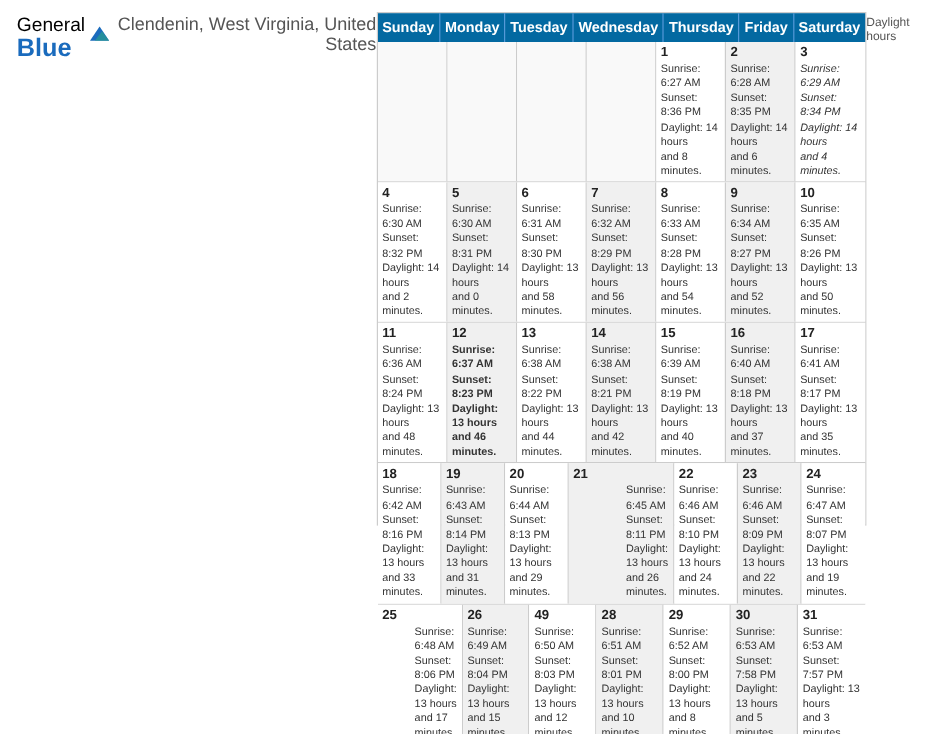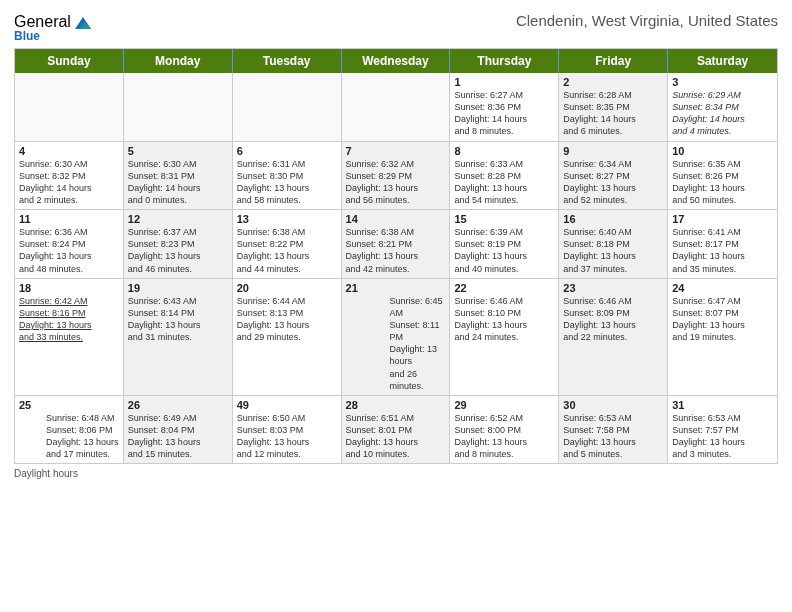--- a/index.html
+++ b/index.html
@@ -8,21 +8,21 @@
       background: #fff;
       width: 792px;
       height: 612px;
       overflow: hidden;
     }
     .page {
       width: 792px;
       height: 448px;
       padding: 10px 14px 10px 14px;
       display: flex;
-      flex-direction: column;
+      flex-direction: row;
     }
     .header {
       display: flex;
       justify-content: space-between;
       align-items: flex-start;
       margin-bottom: 6px;
     }
     .logo {
       display: flex;
       align-items: center;
@@ -55,21 +55,21 @@
     }
     .calendar {
       flex: 1;
       display: flex;
       flex-direction: column;
       border: 1px solid #ccc;
     }
     .cal-header-row {
       display: grid;
       grid-template-columns: repeat(7, 1fr);
-      background: #4d7c0f;
+      background: #0369a1;
     }
     .cal-header-cell {
       color: #fff;
       font-weight: bold;
       font-size: 12px;
       padding: 5px 4px;
       text-align: center;
       border-right: 1px solid #5599d8;
     }
     .cal-header-cell:last-child { border-right: none; }
@@ -116,21 +116,21 @@
     }
   </style>
 </head>
 <body>
 
 <div class="page">
   <div class="header">
     <div class="logo">
       <div class="logo-text">
         <span>General</span>
-        <span style="color:#1a6bbd;font-weight:bold;font-size:12px;">Blue</span>
+        <span style="color:#1a6bbd;font-weight:bold;font-size:21px;">Blue</span>
       </div>
       <svg class="logo-icon" viewBox="0 0 20 20">
         <polygon points="2,16 10,4 18,16" fill="#1a6bbd"></polygon>
         <polygon points="6,16 12,8 18,16" fill="#2a9d8f" opacity="0.7"></polygon>
       </svg>
     </div>
     <div class="title-block">
       <div class="sub-title">Clendenin, West Virginia, United States</div>
     </div>
   </div>
@@ -227,21 +227,21 @@
         <div class="cal-row">
           <div class="cal-cell">
             <div class="day-num">11</div>
             <div class="cell-text" style="white-space: pre-line;">Sunrise: 6:36 AM
 Sunset: 8:24 PM
 Daylight: 13 hours
 and 48 minutes.</div>
           </div>
           <div class="cal-cell shaded">
             <div class="day-num">12</div>
-            <div class="cell-text" style="white-space: pre-line;">Sunrise: 6:37 AM
+            <div class="cell-text" style="white-space: pre-line; font-weight: bold;">Sunrise: 6:37 AM
 Sunset: 8:23 PM
 Daylight: 13 hours
 and 46 minutes.</div>
           </div>
           <div class="cal-cell">
             <div class="day-num">13</div>
             <div class="cell-text" style="white-space: pre-line;">Sunrise: 6:38 AM
 Sunset: 8:22 PM
 Daylight: 13 hours
 and 44 minutes.</div>
@@ -271,21 +271,21 @@
             <div class="day-num">17</div>
             <div class="cell-text" style="white-space: pre-line;">Sunrise: 6:41 AM
 Sunset: 8:17 PM
 Daylight: 13 hours
 and 35 minutes.</div>
           </div>
         </div>
         <div class="cal-row">
           <div class="cal-cell">
             <div class="day-num">18</div>
-            <div class="cell-text" style="white-space: pre-line; text-decoration: underline;">Sunrise: 6:42 AM
+            <div class="cell-text" style="white-space: pre-line;">Sunrise: 6:42 AM
 Sunset: 8:16 PM
 Daylight: 13 hours
 and 33 minutes.</div>
           </div>
           <div class="cal-cell shaded">
             <div class="day-num">19</div>
             <div class="cell-text" style="white-space: pre-line;">Sunrise: 6:43 AM
 Sunset: 8:14 PM
 Daylight: 13 hours
 and 31 minutes.</div>

